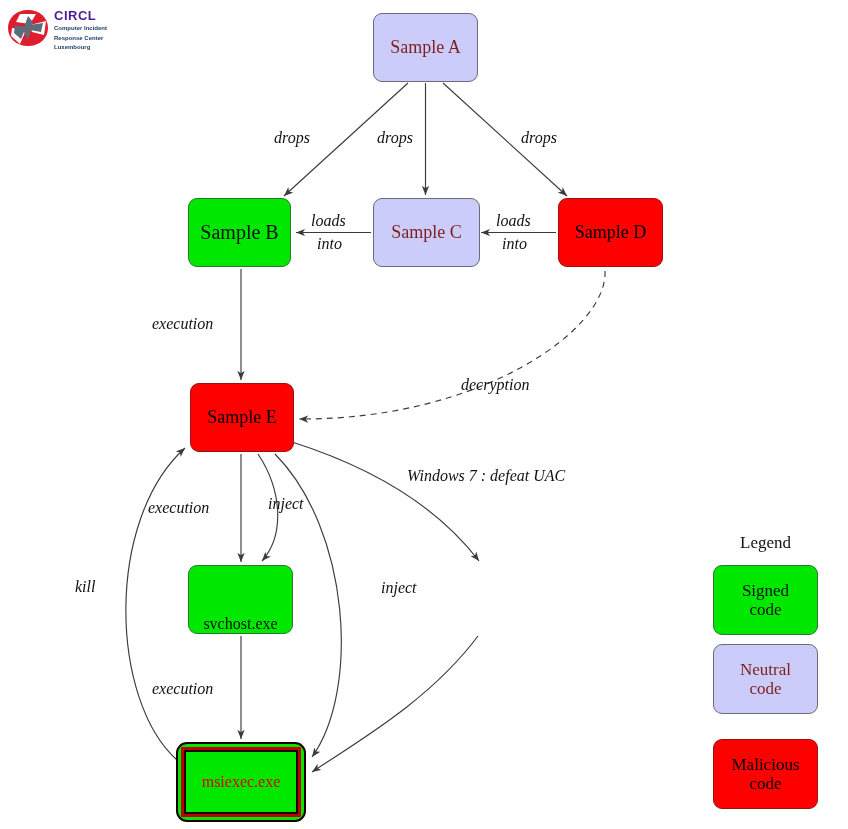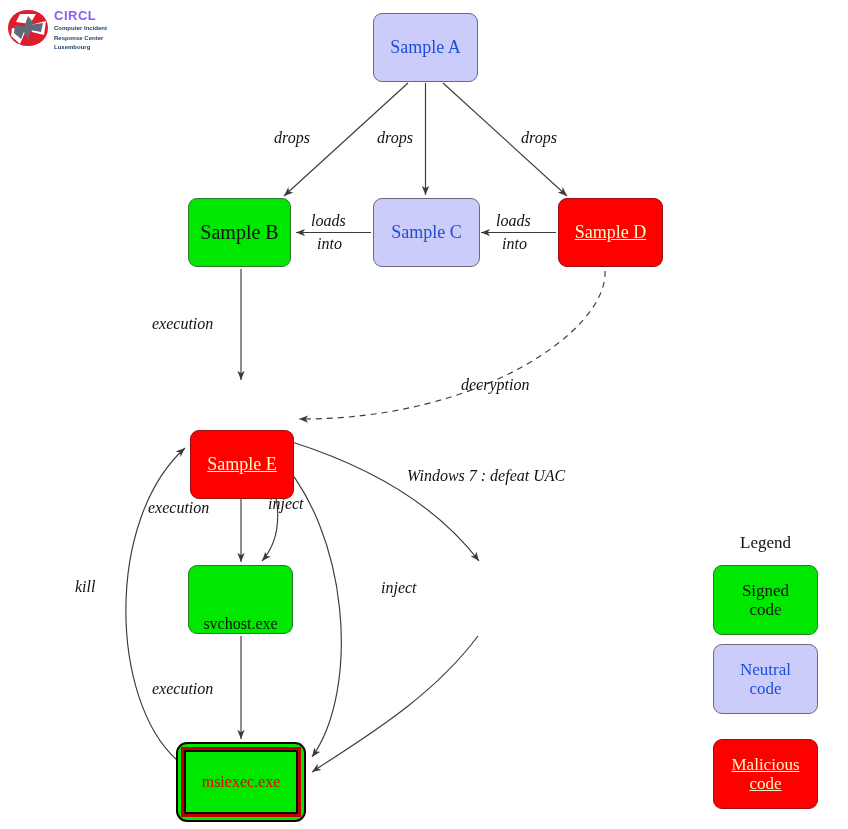--- a/index.html
+++ b/index.html
@@ -5,29 +5,29 @@
   html,body{margin:0;padding:0;background:#ffffff;}
   body{width:848px;height:829px;position:relative;overflow:hidden;
        font-family:"Liberation Serif",serif;color:#000;}
   #canvas{position:absolute;left:0;top:0;width:848px;height:829px;}
   svg#edges{position:absolute;left:0;top:0;width:848px;height:829px;}
 
   .node{position:absolute;border-radius:9px;border:1px solid #555;
         display:flex;align-items:center;justify-content:center;
         text-align:center;line-height:1.12;box-sizing:border-box;}
   .node .lbl{display:block;padding:0 4px;}
-  .neutral{background:#ccccfa;color:#1d4ed8;border-color:#6a6a7a;}
+  .neutral{background:#ccccfa;color:#7f1d1d;border-color:#6a6a7a;}
   .signed {background:#00e800;color:#111;border-color:#2a7a2a;}
-  .malicious{background:#fe0000;color:#fef9c3;border-color:#9a1111;text-decoration:underline;}
+  .malicious{background:#fe0000;color:#000000;border-color:#9a1111;}
 
   .nodeA{left:373px;top:13px;width:105px;height:69px;font-size:18px;}
   .nodeB{left:188px;top:198px;width:103px;height:69px;font-size:20px;}
   .nodeC{left:373px;top:198px;width:107px;height:69px;font-size:18px;}
   .nodeD{left:558px;top:198px;width:105px;height:69px;font-size:18px;}
-  .nodeE{left:190px;top:383px;width:104px;height:69px;font-size:18px;margin-top:47px;}
+  .nodeE{left:190px;top:383px;width:104px;height:69px;font-size:18px;}
   .nodeSvc{left:188px;top:565px;width:105px;height:69px;font-size:16px;align-items:flex-end;}
   .nodeF{left:448px;top:565px;width:105px;height:69px;font-size:18px;}
 
   .nodeMsi{left:176px;top:742px;width:130px;height:80px;font-size:16px;
            background:#00e800;color:#e50000;border:2px solid #120000;
            border-radius:11px;padding:3px;}
   .nodeMsi .inner{width:100%;height:100%;border:3px solid #c00000;
            border-radius:0;display:flex;align-items:center;justify-content:center;
            box-sizing:border-box;background:#00e800;
            box-shadow:inset 0 0 0 2px #120000;}
@@ -41,21 +41,21 @@
   .lg{position:absolute;left:713px;width:105px;height:70px;font-size:17px;}
   .lg1{top:565px;}
   .lg2{top:644px;}
   .lg3{top:723px;margin-top:16px;}
 
   
   #logo{position:absolute;left:6px;top:8px;width:160px;height:44px;}
   #logo .mark{position:absolute;left:0;top:0;width:44px;height:40px;}
   #logo .txt{position:absolute;left:48px;top:0px;
              font-family:"Liberation Sans",sans-serif;}
-  #logo .brand{font-size:13px;font-weight:bold;color:#8b5cf6;letter-spacing:.5px;}
+  #logo .brand{font-size:13px;font-weight:bold;color:#4c1d95;letter-spacing:.5px;}
   #logo .sub{font-size:6px;color:#20436b;line-height:1.45;margin-top:1px;
              font-weight:bold;}
 </style>
 </head>
 <body>
 
 <div id="canvas">
 
   <div id="logo">
     <svg class="mark" viewBox="0 0 44 40">

